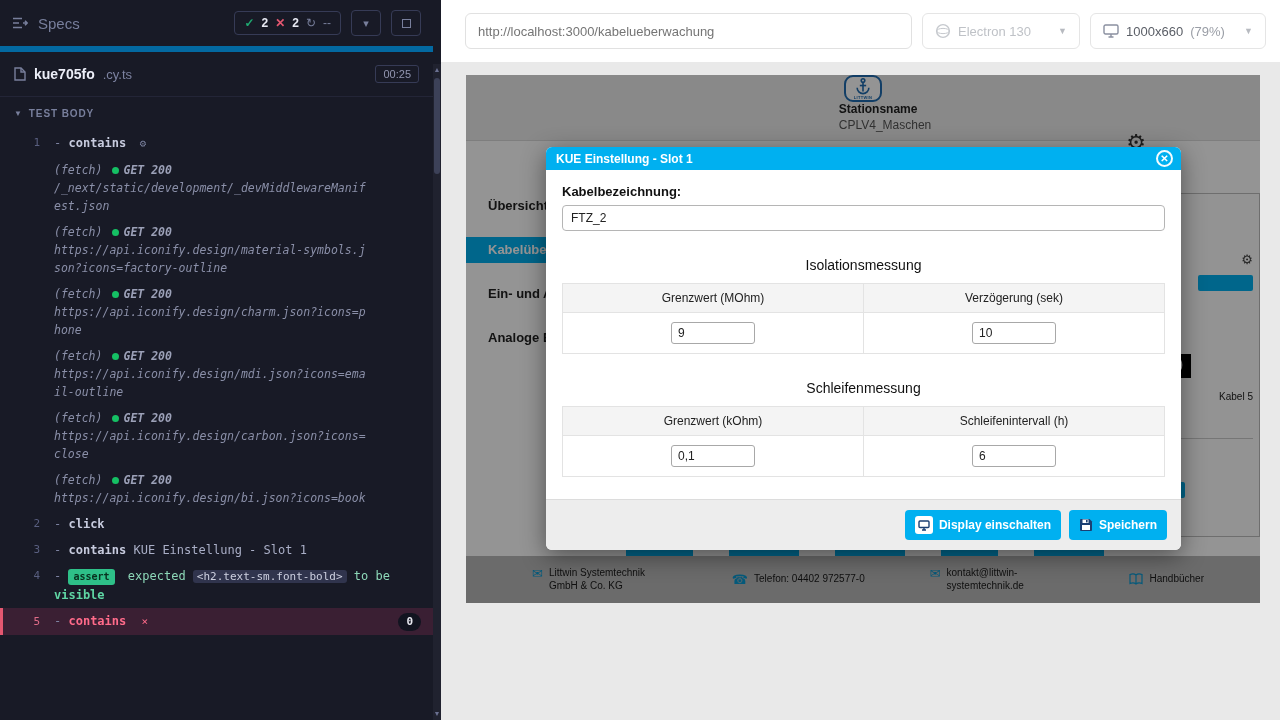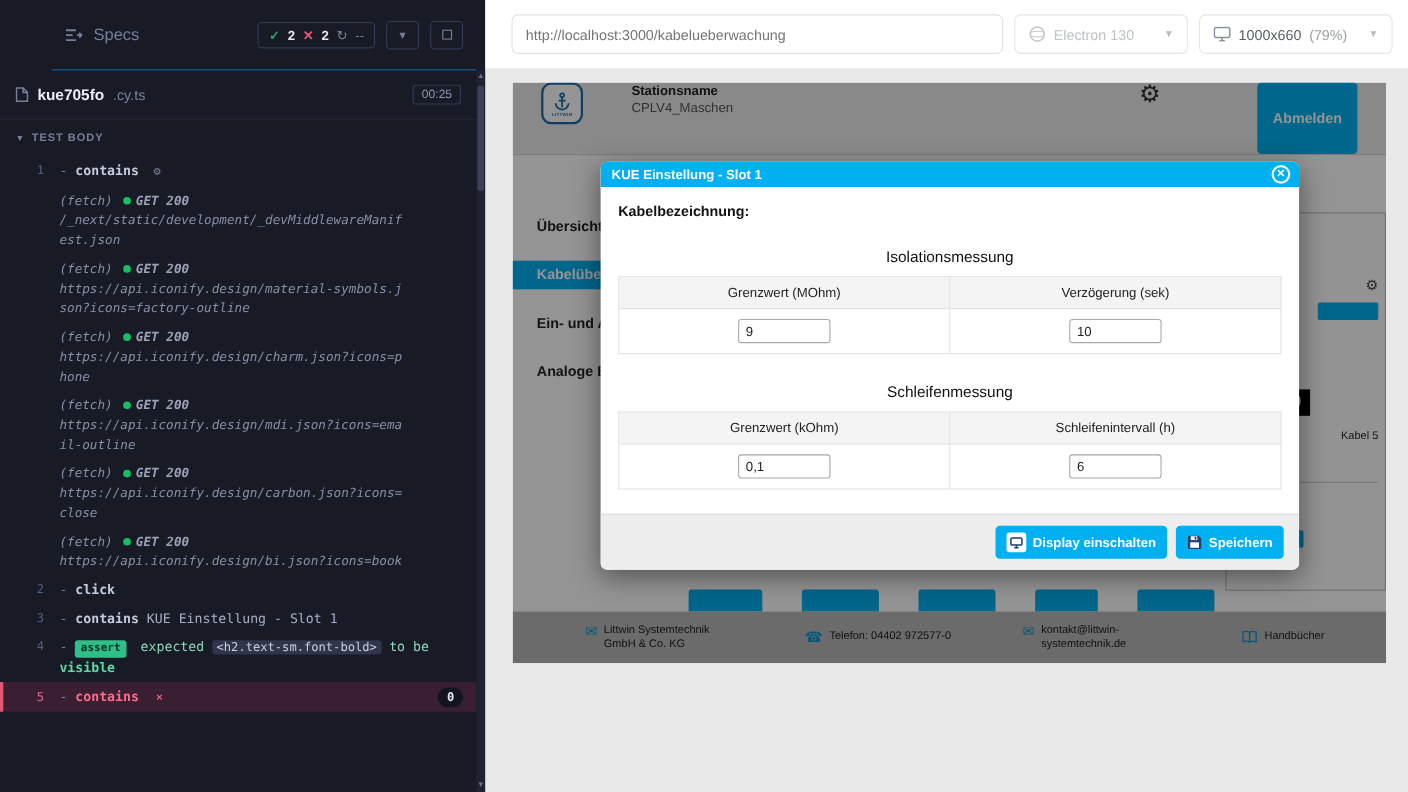--- a/index.html
+++ b/index.html
@@ -2,21 +2,21 @@
 <html><head>
 <meta charset="utf-8">
 <style>
   * { margin:0; padding:0; box-sizing:border-box; }
   html,body { width:1280px; height:720px; overflow:hidden; font-family:"Liberation Sans",sans-serif; }
   .screen { display:flex; width:1280px; height:720px; background:#e9e9e9; }
 
   
   .sidebar { width:441px; height:720px; background:#181a26; position:relative; flex-shrink:0; }
   .sb-content { position:absolute; left:0; top:0; right:8px; bottom:0; overflow:hidden; }
-  .runner-header { height:64px; display:flex; align-items:center; padding:0 12px; gap:10px; border-bottom:1px solid #0369a1;margin-left:47px; }
+  .runner-header { height:52px; display:flex; align-items:center; padding:0 12px; gap:10px; border-bottom:6px solid #0369a1; }
   .menu-icon { color:#787f9c; display:flex; align-items:center; cursor:pointer; }
   .specs-label { color:#787f9c; font-size:15px; }
   .stats-pill { margin-left:auto; display:flex; align-items:center; gap:7px; border:1px solid #363b56; border-radius:4px; padding:4px 9px; }
   .stat-check { color:#1fa971; font-size:12px; font-weight:bold; }
   .stat-cross { color:#e45770; font-size:12px; font-weight:bold; }
   .stat-refresh { color:#787f9c; font-size:12px; }
   .stat-num { color:#e6e8f2; font-size:12px; font-weight:bold; }
   .stat-dim { color:#787f9c; font-size:12px; }
   .hdr-btn { width:30px; height:26px; border:1px solid #363b56; border-radius:4px; background:transparent; display:flex; align-items:center; justify-content:center; color:#787f9c; font-size:11px; cursor:pointer; }
   .stop-sq { width:9px; height:9px; border:1.5px solid #787f9c; display:inline-block; }
@@ -67,21 +67,21 @@
   .browser-icon { color:#c6c9ce; display:flex; }
   .viewport-box { width:176px; }
   .viewport-icon { color:#8a90a0; display:flex; }
   .vp-size { color:#5a5e66; font-size:13px; }
   .vp-zoom { color:#9a9ea6; font-size:13px; }
   .chev { color:#b7bac0; font-size:9px; margin-left:auto; }
 
   
   .aut { position:relative; margin:13px 20px 0 25px; width:794px; height:528px; background:#fff; overflow:hidden; }
   .app { position:absolute; inset:0; }
-  .app-header { height:66px; background:#ededed; border-bottom:1px solid #d9d9d9; display:flex; padding:0 26px; }
+  .app-header { height:66px; background:#ededed; border-bottom:1px solid #d9d9d9; display:flex; align-items:center; padding:0 26px;flex-direction:column; }
   .logo { width:38px; height:38px; background:#fff; border:2px solid #1f6cb0; border-radius:9px; display:flex; flex-direction:column; align-items:center; justify-content:center; }
   .logo-text { font-size:4px; color:#1f6cb0; font-weight:bold; letter-spacing:0.3px; }
   .station { margin-left:44px; }
   .station-label { font-size:12px; font-weight:bold; color:#222; }
   .station-name { font-size:12px; color:#555; margin-top:2px; }
   .app-gear { margin-left:auto; margin-right:88px; font-size:22px; color:#333; cursor:pointer; line-height:1; }
   .logout-btn { background:#00b0f0; color:#fff; border:none; font-size:13px; font-weight:bold; padding:8px 14px; border-radius:4px; cursor:pointer; font-family:"Liberation Sans",sans-serif; }
 
   .app-nav { position:absolute; left:0; top:66px; width:158px; padding-top:52px; }
   .nav-item { height:26px; line-height:26px; padding-left:22px; margin-bottom:18px; font-size:13px; font-weight:bold; color:#222; cursor:pointer; white-space:nowrap; overflow:hidden; }
@@ -395,20 +395,21 @@
 
       <div class="aut-overlay"></div>
 
       <div class="modal">
         <div class="modal-header">
           <span class="modal-title">KUE Einstellung - Slot 1</span>
           <span class="modal-close">✕</span>
         </div>
         <div class="modal-body">
           <div class="field-label">Kabelbezeichnung:</div>
+          <input class="text-input" type="text" value="FTZ_2" style="">
 
           <div class="group-title">Isolationsmessung</div>
           <table class="settings-table">
             <thead>
               <tr>
                 <th style="width:50%">Grenzwert (MOhm)</th>
                 <th>Verzögerung (sek)</th>
               </tr>
             </thead>
             <tbody>

